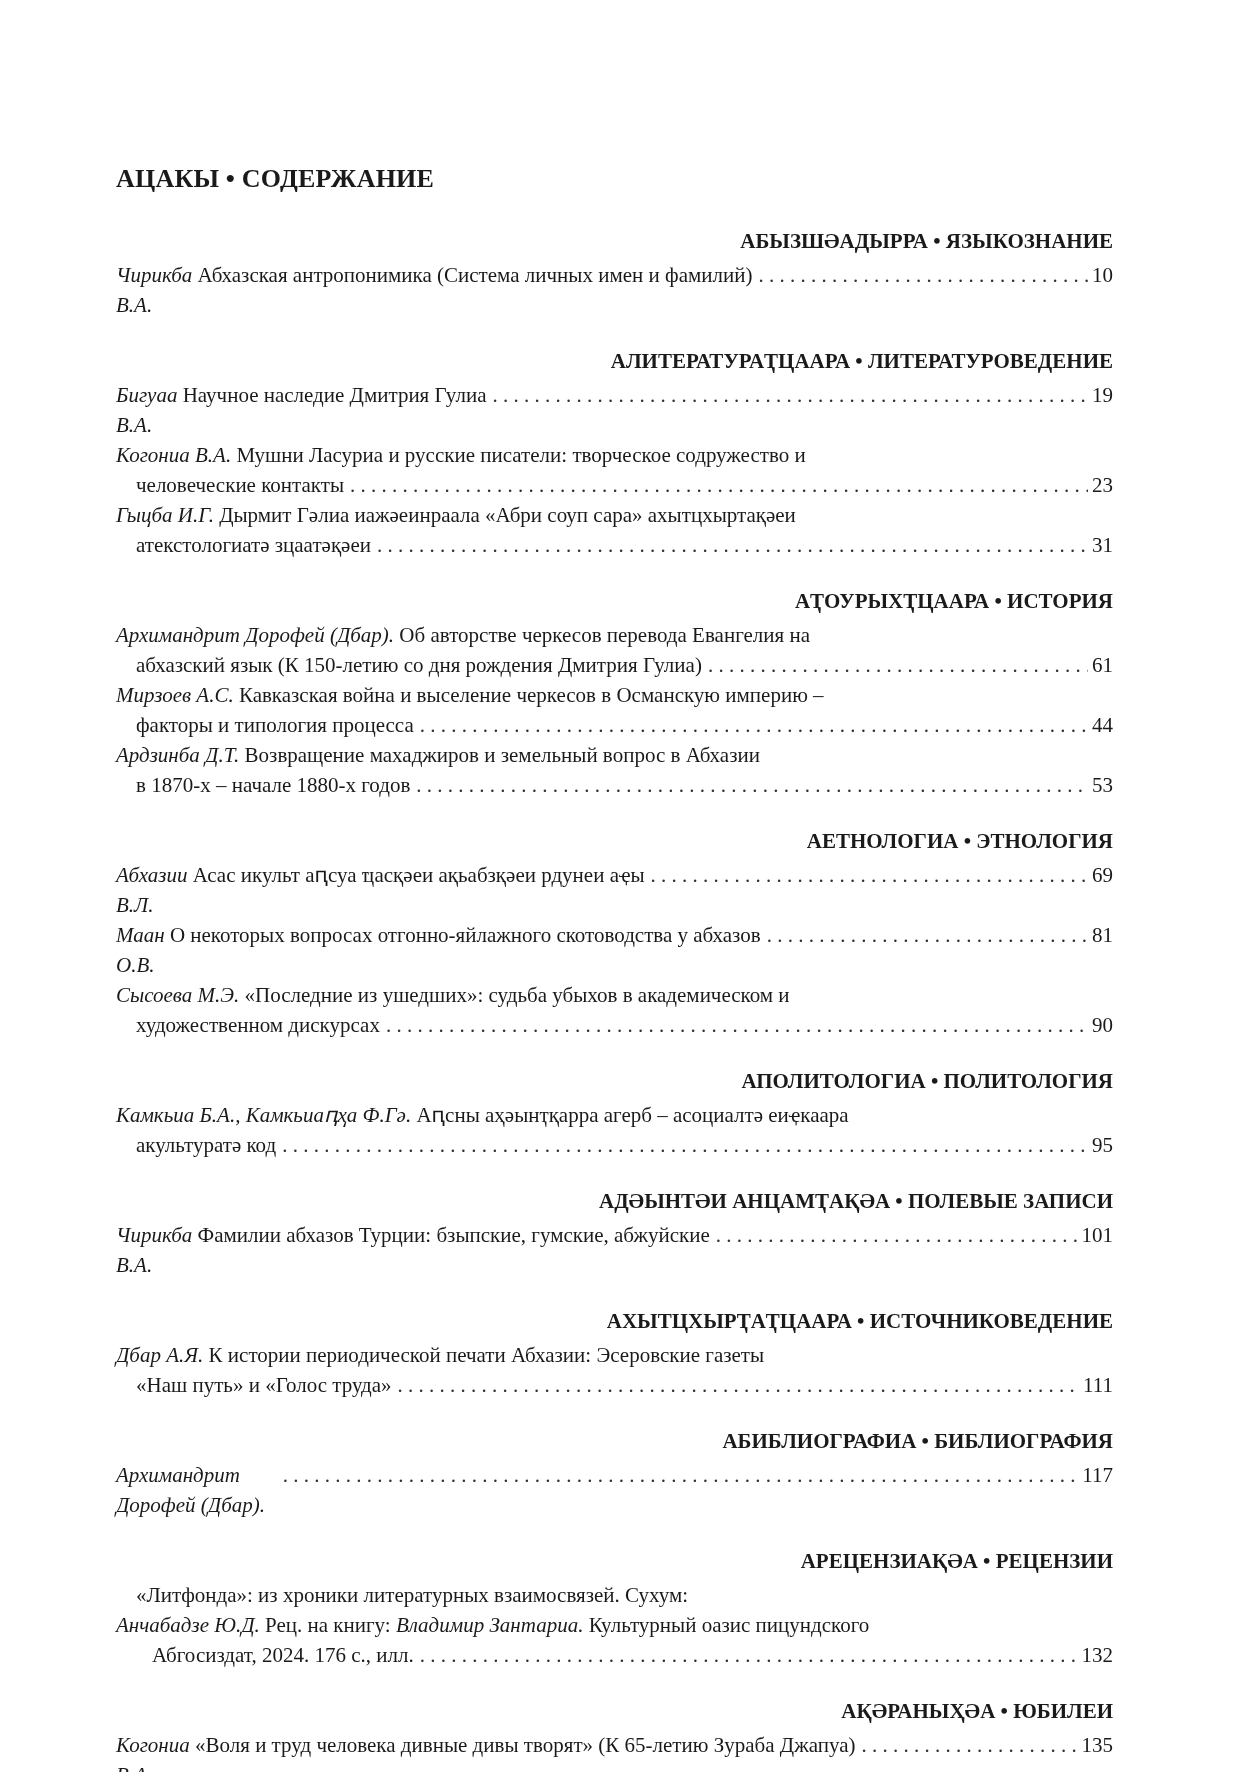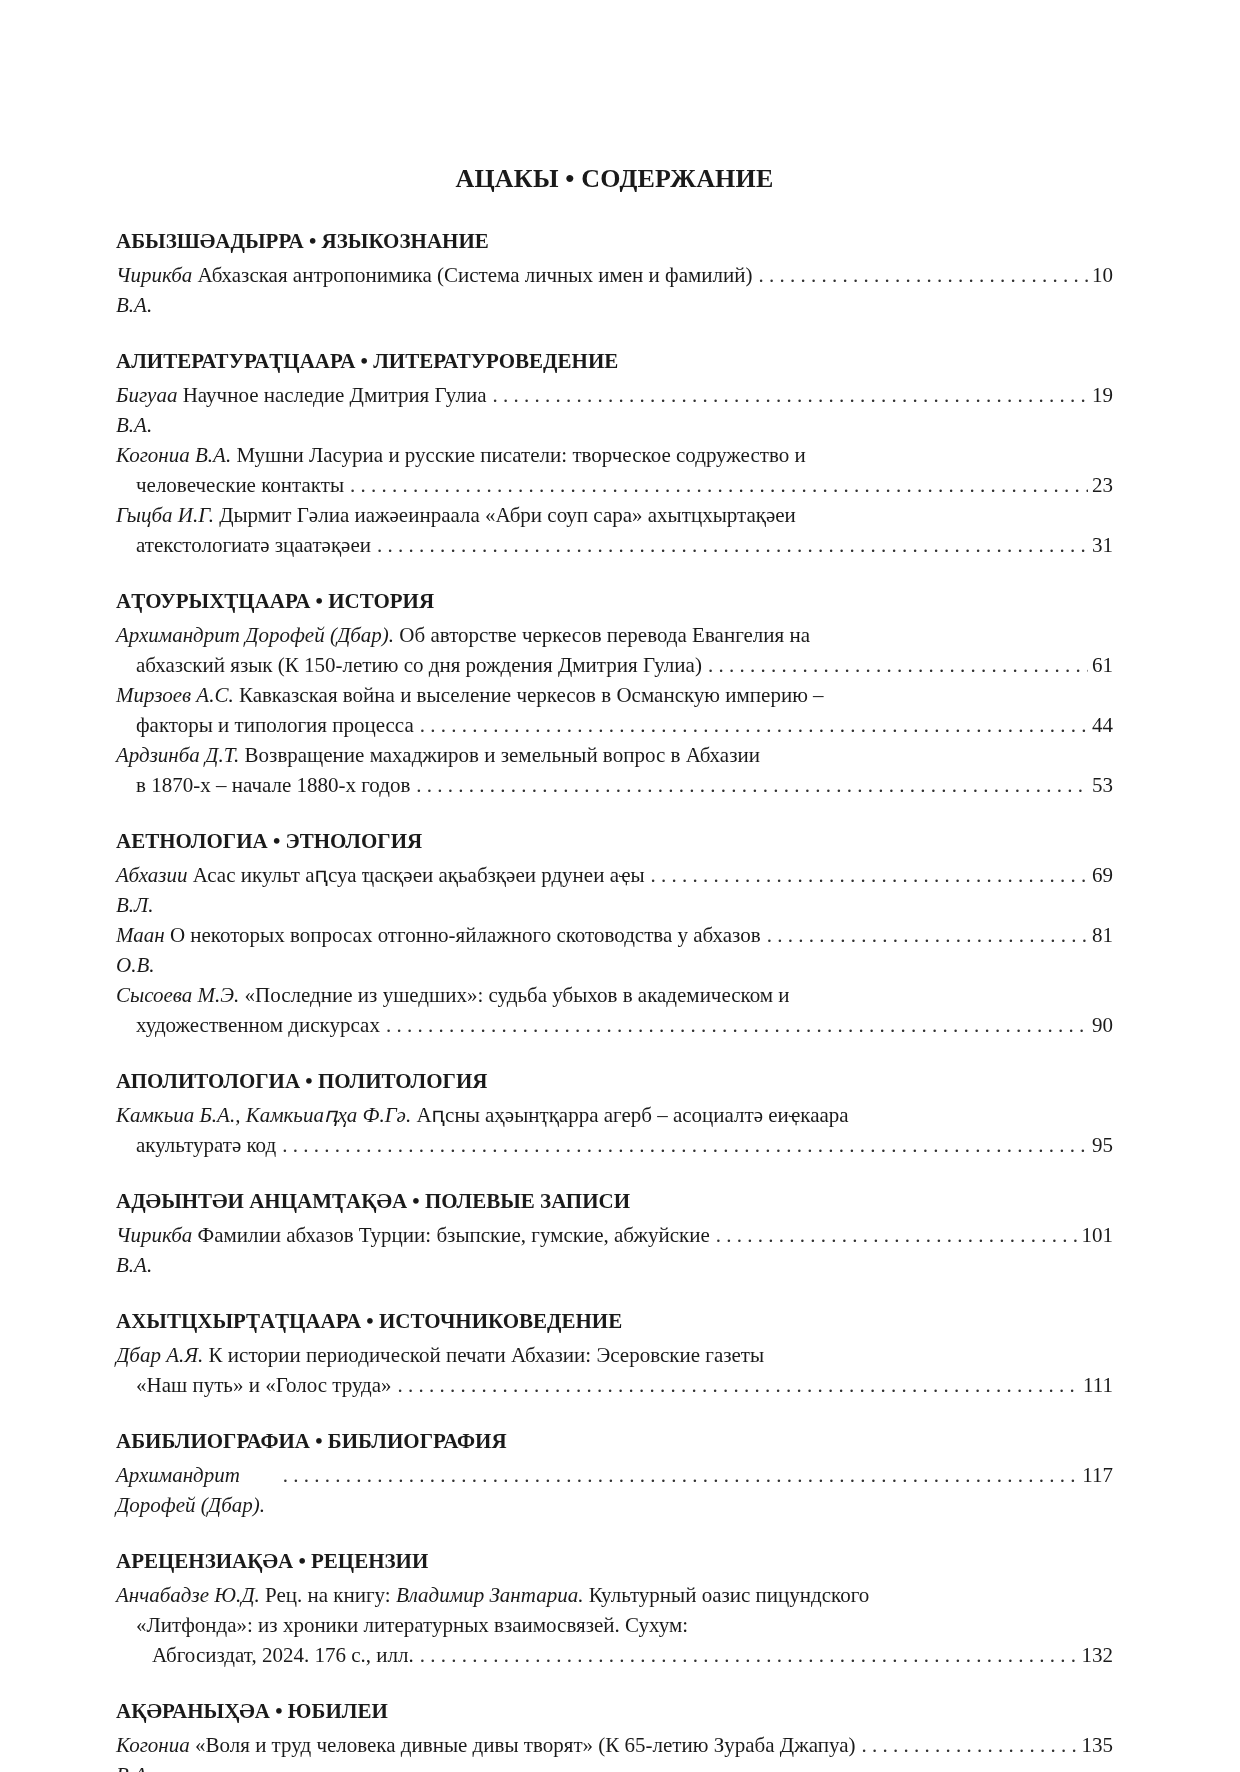--- a/index.html
+++ b/index.html
@@ -5,26 +5,26 @@
   html, body { margin: 0; padding: 0; background: #ffffff; }
   body {
     width: 1240px; height: 1772px; position: relative; overflow: hidden;
     font-family: "Liberation Serif", "DejaVu Serif", serif;
     color: #1a1a1a;
   }
   .page {
     position: absolute; left: 116px; top: 150px; width: 997px;
   }
   .toc-title {
-    text-align: center; font-weight: bold; font-size: 26px;
+    text-align: left; font-weight: bold; font-size: 26px;
     margin: 14px 0 32px 0; letter-spacing: 0.2px;
   }
   .section { margin-bottom: 26px; }
   .section-title {
-    text-align: left; font-weight: bold; font-size: 21px;
+    text-align: right; font-weight: bold; font-size: 21px;
     margin: 0 0 4px 0; line-height: 30px;
   }
   .entry { font-size: 21px; line-height: 30px; }
   .entry .line {
     display: flex; align-items: baseline;
   }
   .entry .line.cont { padding-left: 20px; }
   .entry .line.cont2 { padding-left: 36px; }
   .author, .ital { font-style: italic; }
   .leader {
@@ -146,24 +146,24 @@
       </div>
       <div class="section">
         <div class="section-title">АБИБЛИОГРАФИА • БИБЛИОГРАФИЯ</div>
         <div class="entry">
           <div class="line"><span class="author">Архимандрит Дорофей (Дбар).</span>&nbsp;<span class="leader"></span><span class="pnum">117</span></div>
         </div>
       </div>
       <div class="section">
         <div class="section-title">АРЕЦЕНЗИАҚӘА • РЕЦЕНЗИИ</div>
         <div class="entry">
-          <div class="line"><span class="author">Анчабадзе Ю.Д.</span>&nbsp;<span class="txt">Рец. на книгу:</span>&nbsp;<span class="ital">Владимир Зантариа.</span>&nbsp;<span class="txt">Культурный оазис пицундского</span></div>
           <div class="line cont">
             <span class="txt">«Литфонда»: из хроники литературных взаимосвязей. Сухум:</span>
           </div>
+          <div class="line"><span class="author">Анчабадзе Ю.Д.</span>&nbsp;<span class="txt">Рец. на книгу:</span>&nbsp;<span class="ital">Владимир Зантариа.</span>&nbsp;<span class="txt">Культурный оазис пицундского</span></div>
           <div class="line cont2">
             <span class="txt">Абгосиздат, 2024. 176 с., илл.</span>
             <span class="leader"></span>
             <span class="pnum">132</span>
           </div>
         </div>
       </div>
       <div class="section">
         <div class="section-title">АҚӘРАНЫҲӘА • ЮБИЛЕИ</div>
         <div class="entry">

